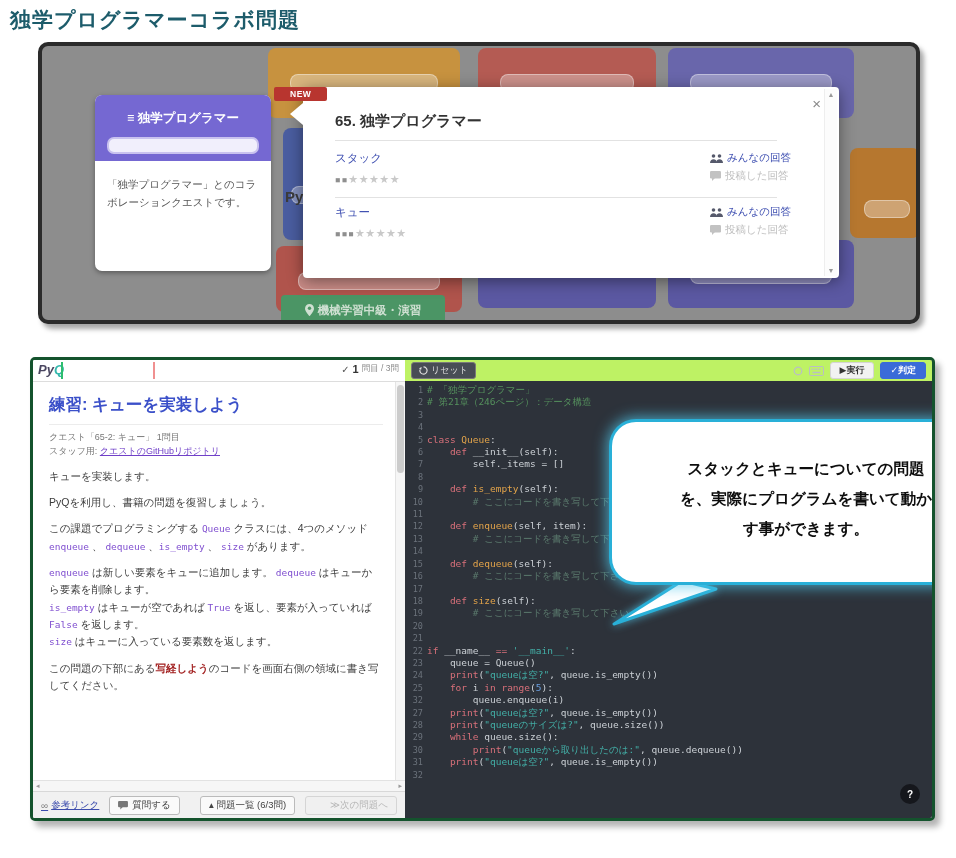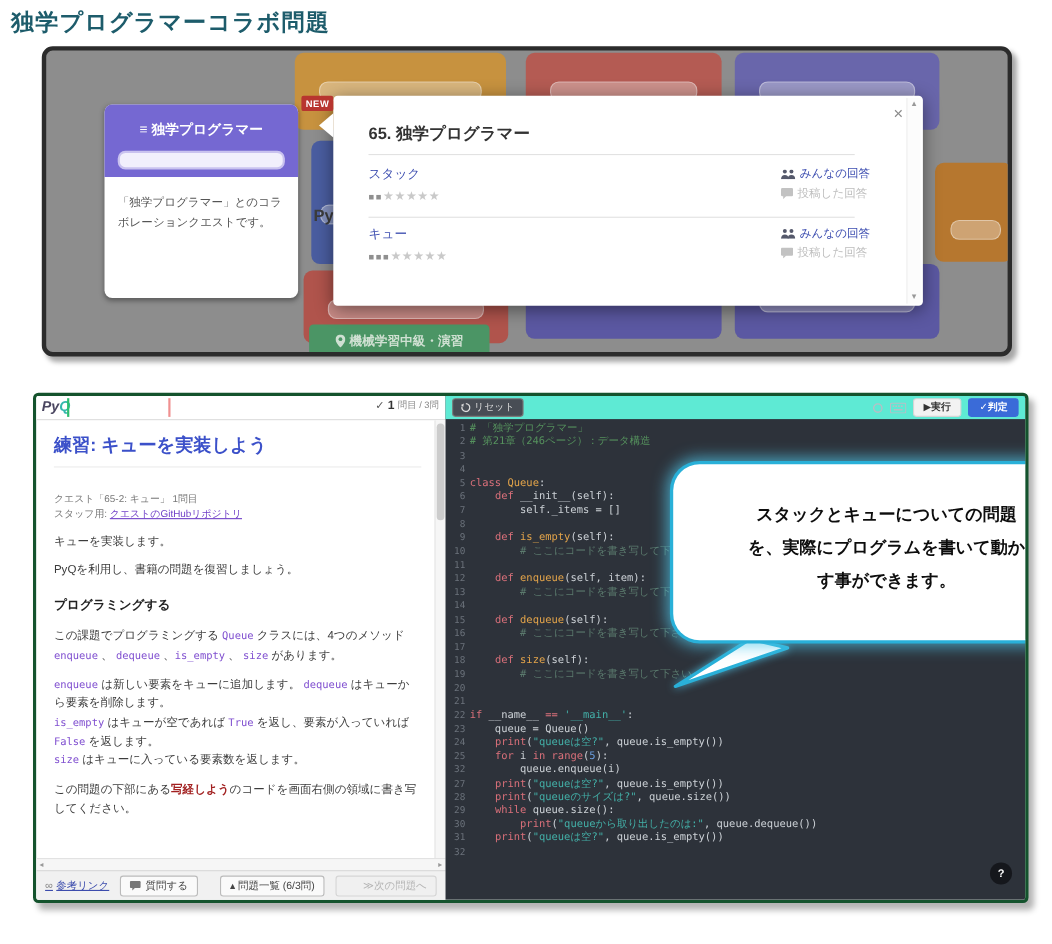--- a/index.html
+++ b/index.html
@@ -18,21 +18,21 @@
   .card-red2{left:234px;top:200px;width:186px;height:66px;background:#b0544c;}
   .card-indigo2{left:436px;top:194px;width:178px;height:68px;background:#5b58a2;}
   .card-indigo3{left:626px;top:194px;width:186px;height:68px;background:#5b58a2;}
   .partial-text{position:absolute;left:243px;top:142px;font-size:15px;font-weight:bold;color:#3c3c3c;}
   
   .quest-card{position:absolute;left:53px;top:49px;width:176px;height:176px;background:#fff;border-radius:7px;box-shadow:0 2px 5px rgba(0,0,0,.35);z-index:3;}
   .quest-card-header{height:66px;background:#7568d2;border-radius:7px 7px 0 0;position:relative;}
   .quest-card-title{text-align:center;padding-top:15px;color:#fff;font-weight:bold;font-size:12.5px;}
   .quest-progress{position:absolute;left:12px;right:12px;top:42px;height:13px;border-radius:7px;background:#f1effc;border:2px solid #c9c2ef;}
   .quest-card-body{padding:14px 12px;font-size:10.5px;color:#555;line-height:1.75;}
-  .new-badge{position:absolute;left:232px;top:41px;background:#b8352f;color:#fff;font-size:8.5px;font-weight:bold;padding:2px 4px;border-radius:2px;z-index:6;letter-spacing:.5px;}
+  .new-badge{position:absolute;left:232px;top:41px;background:#b8352f;color:#fff;font-size:8.5px;font-weight:bold;padding:2px 16px;border-radius:2px;z-index:6;letter-spacing:.5px;}
   .map-green-btn{position:absolute;left:239px;top:249px;width:164px;height:30px;background:#4b9565;border-radius:4px;color:#cfe0d2;font-weight:bold;font-size:11.5px;display:flex;align-items:center;justify-content:center;gap:4px;z-index:2;}
   
   .quest-modal{position:absolute;left:261px;top:41px;width:536px;height:191px;background:#fff;border-radius:4px;box-shadow:0 3px 16px rgba(0,0,0,.45);z-index:5;}
   .modal-tail{position:absolute;left:-13px;top:16px;width:0;height:0;border-top:11px solid transparent;border-bottom:11px solid transparent;border-right:13px solid #fff;}
   .modal-close{position:absolute;right:18px;top:8px;font-size:15px;color:#8a8a8a;cursor:default;}
   .modal-title{position:absolute;left:32px;top:25px;font-size:15px;font-weight:bold;color:#333;}
   .modal-divider{position:absolute;left:32px;right:62px;height:1px;background:#e2e2e2;}
   .m-row{position:absolute;left:32px;right:48px;height:42px;}
   .m-name{font-size:11.5px;color:#3c4db0;}
   .m-diff{margin-top:3px;}
@@ -59,32 +59,32 @@
   .v-thumb{position:absolute;left:1px;right:1px;top:3px;height:88px;background:#ccc;border-radius:4px;}
   .h-scroll{height:10px;background:#f6f6f6;border-top:1px solid #e2e2e2;position:relative;flex:0 0 auto;font-size:7px;color:#999;}
   .h-scroll .la{position:absolute;left:3px;top:1px;} .h-scroll .ra{position:absolute;right:3px;top:1px;}
   .left-footer{height:26px;background:#f1f1f1;border-top:1px solid #d8d8d8;display:flex;align-items:center;padding:0 8px;gap:10px;flex:0 0 auto;}
   .ref-link{font-size:9.5px;color:#3c4cad;text-decoration:underline;display:flex;align-items:center;gap:3px;}
   .ref-link .inf{color:#888;text-decoration:none;font-size:10px;}
   .f-btn{font-size:9.5px;color:#444;background:#fafafa;border:1px solid #bbb;border-radius:3px;padding:2px 8px;display:flex;align-items:center;gap:4px;}
   .f-btn.disabled{color:#b5b5b5;background:#f0f0f0;border-color:#d5d5d5;padding-left:24px;}
   .f-spacer{flex:1;}
   
-  .prob-title{font-size:16.5px;font-weight:bold;color:#3b50c9;border-bottom:1px solid #ececec;padding-bottom:8px;margin-bottom:21px;}
+  .prob-title{font-size:16.5px;font-weight:bold;color:#3b50c9;border-bottom:1px solid #ececec;padding-bottom:8px;margin-bottom:5px;}
   .meta{font-size:9px;color:#777;line-height:1.6;}
   .meta a, .s-plink{color:#7040c8;text-decoration:underline;}
   .blk{font-size:10.5px;color:#3c3c3c;line-height:1.65;margin:9px 0;}
   .blk.h2{font-size:11.5px;font-weight:bold;color:#222;margin-top:15px;}
   .s-red{color:#e05575;}
   .s-blink{color:#4050c0;}
   .s-code{font-family:"DejaVu Sans Mono","Liberation Mono",monospace;color:#8050d0;font-size:9.5px;}
   .s-bred{color:#a22020;font-weight:bold;}
   
   .editor-col{flex:1;background:#2d323a;display:flex;flex-direction:column;position:relative;}
-  .ed-toolbar{height:21px;background:#5eead4;display:flex;align-items:center;padding:0 6px;gap:6px;flex:0 0 auto;}
+  .ed-toolbar{height:21px;background:#bef264;display:flex;align-items:center;padding:0 6px;gap:6px;flex:0 0 auto;}
   .ed-reset{display:flex;align-items:center;gap:3px;background:#484d55;border:1px solid #7a7a7a;border-radius:3px;color:#ddd;font-size:9px;padding:1px 7px;}
   .ed-sp{flex:1;}
   .ed-icon{color:#b9bec5;display:flex;align-items:center;}
   .ed-run{background:#f2f2f2;border:1px solid #d5d5d5;border-radius:3px;color:#333;font-size:9px;padding:1px 9px;font-weight:bold;}
   .ed-judge{background:#3a6bd8;border:1px solid #3a6bd8;border-radius:3px;color:#fff;font-size:9px;padding:1px 9px;font-weight:bold;}
   .code-wrap{flex:1;display:flex;overflow:hidden;padding-top:3px;}
   .gutter{width:18px;text-align:right;padding-right:4px;color:#6b727b;font-family:"DejaVu Sans Mono","Liberation Mono",monospace;font-size:8.5px;line-height:12.4px;flex:0 0 auto;}
   .code{flex:1;font-family:"DejaVu Sans Mono","Liberation Mono",monospace;font-size:9.5px;line-height:12.4px;color:#ccd1d6;white-space:pre;overflow:hidden;}
   .c-cm{color:#55915d;} .c-cm2{color:#5b7a6d;} .c-kw{color:#d9707a;} .c-fn{color:#e3a44a;}
   .c-st{color:#43b0a8;} .c-nu{color:#6a9fe0;} .c-tx{color:#ccd1d6;}
@@ -224,21 +224,20 @@
     <div class="left-content">
       <div class="prob-title">練習: キューを実装しよう</div>
       <div class="meta">クエスト「65-2: キュー」 1問目</div>
       <div class="meta">
         <span>スタッフ用: </span><a>クエストのGitHubリポジトリ</a>
       </div>
 
       <div>
           <div class="blk para"><span class="s-tx">キューを実装します。</span></div>
           <div class="blk para"><span class="s-tx">PyQを利用し、書籍の問題を復習しましょう。</span></div>
-          <div class="blk h2"><span class="s-tx">プログラミングする</span></div>
           <div class="blk para"><span class="s-tx">この課題でプログラミングする </span><span class="s-code">Queue</span><span class="s-tx"> クラスには、4つのメソッド </span><span class="s-code">enqueue</span><span class="s-tx"> 、 </span><span class="s-code">dequeue</span><span class="s-tx"> 、</span><span class="s-code">is_empty</span><span class="s-tx"> 、 </span><span class="s-code">size</span><span class="s-tx"> があります。</span></div>
           <div class="blk para"><span class="s-code">enqueue</span><span class="s-tx"> は新しい要素をキューに追加します。 </span><span class="s-code">dequeue</span><span class="s-tx"> はキューから要素を削除します。</span><br><span class="s-code">is_empty</span><span class="s-tx"> はキューが空であれば </span><span class="s-code">True</span><span class="s-tx"> を返し、要素が入っていれば </span><span class="s-code">False</span><span class="s-tx"> を返します。</span><br><span class="s-code">size</span><span class="s-tx"> はキューに入っている要素数を返します。</span></div>
           <div class="blk para"><span class="s-tx">この問題の下部にある</span><span class="s-bred">写経しよう</span><span class="s-tx">のコードを画面右側の領域に書き写してください。</span></div>
         </div>
 
       <div class="v-scroll">
           <div class="v-thumb"></div>
         </div>
     </div>
 

